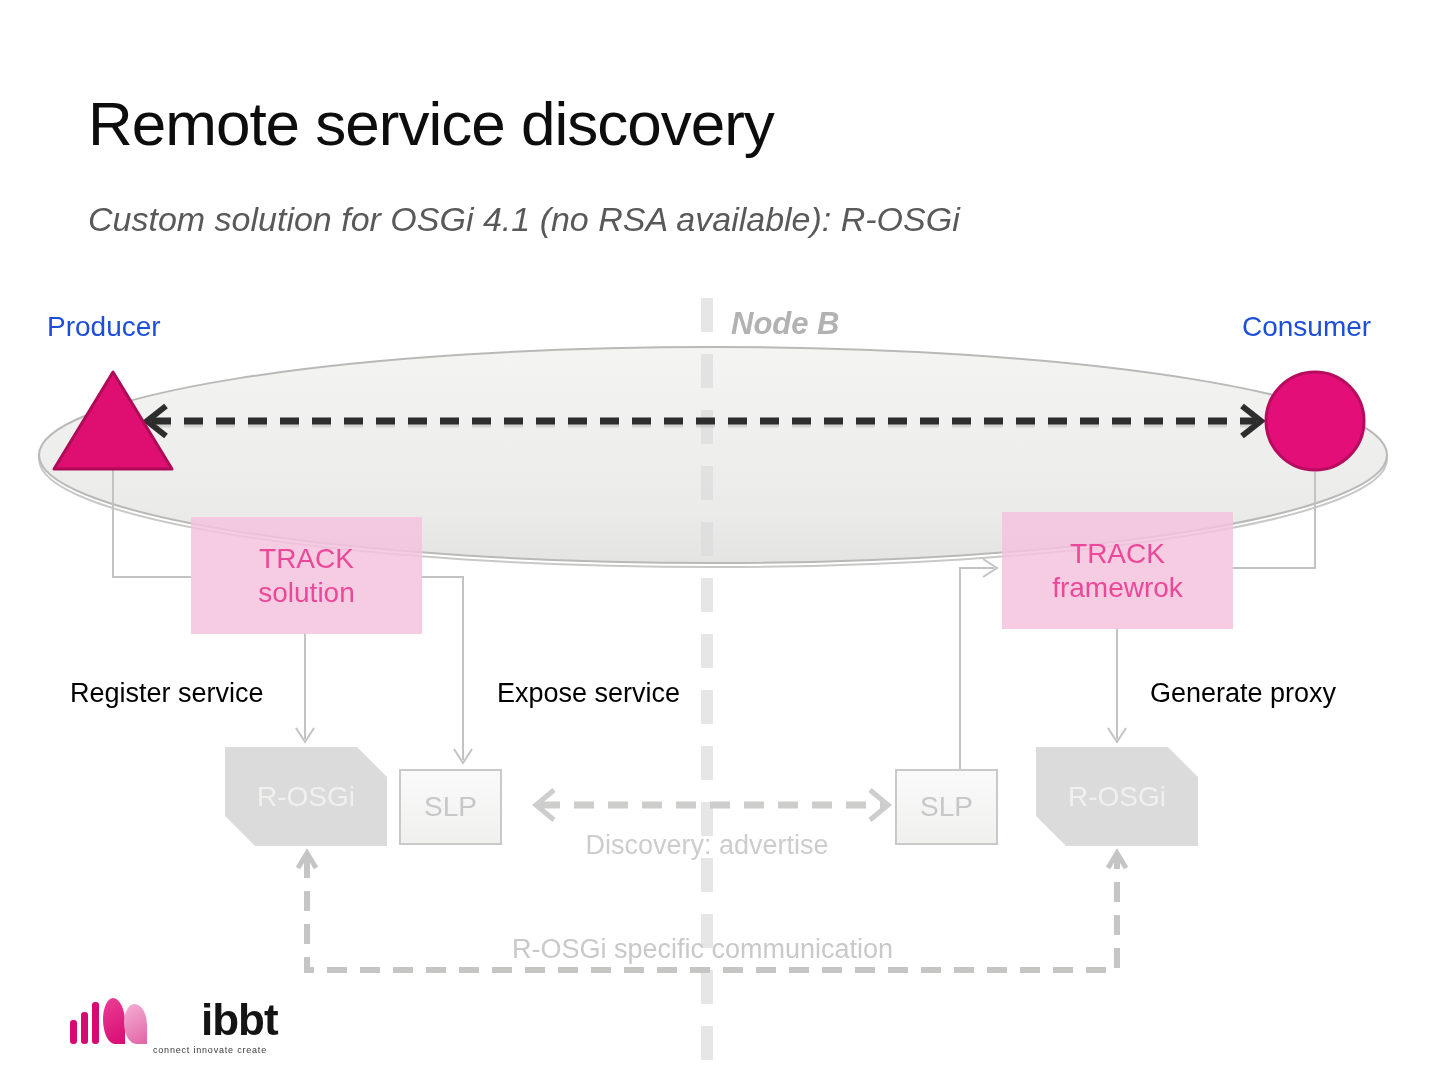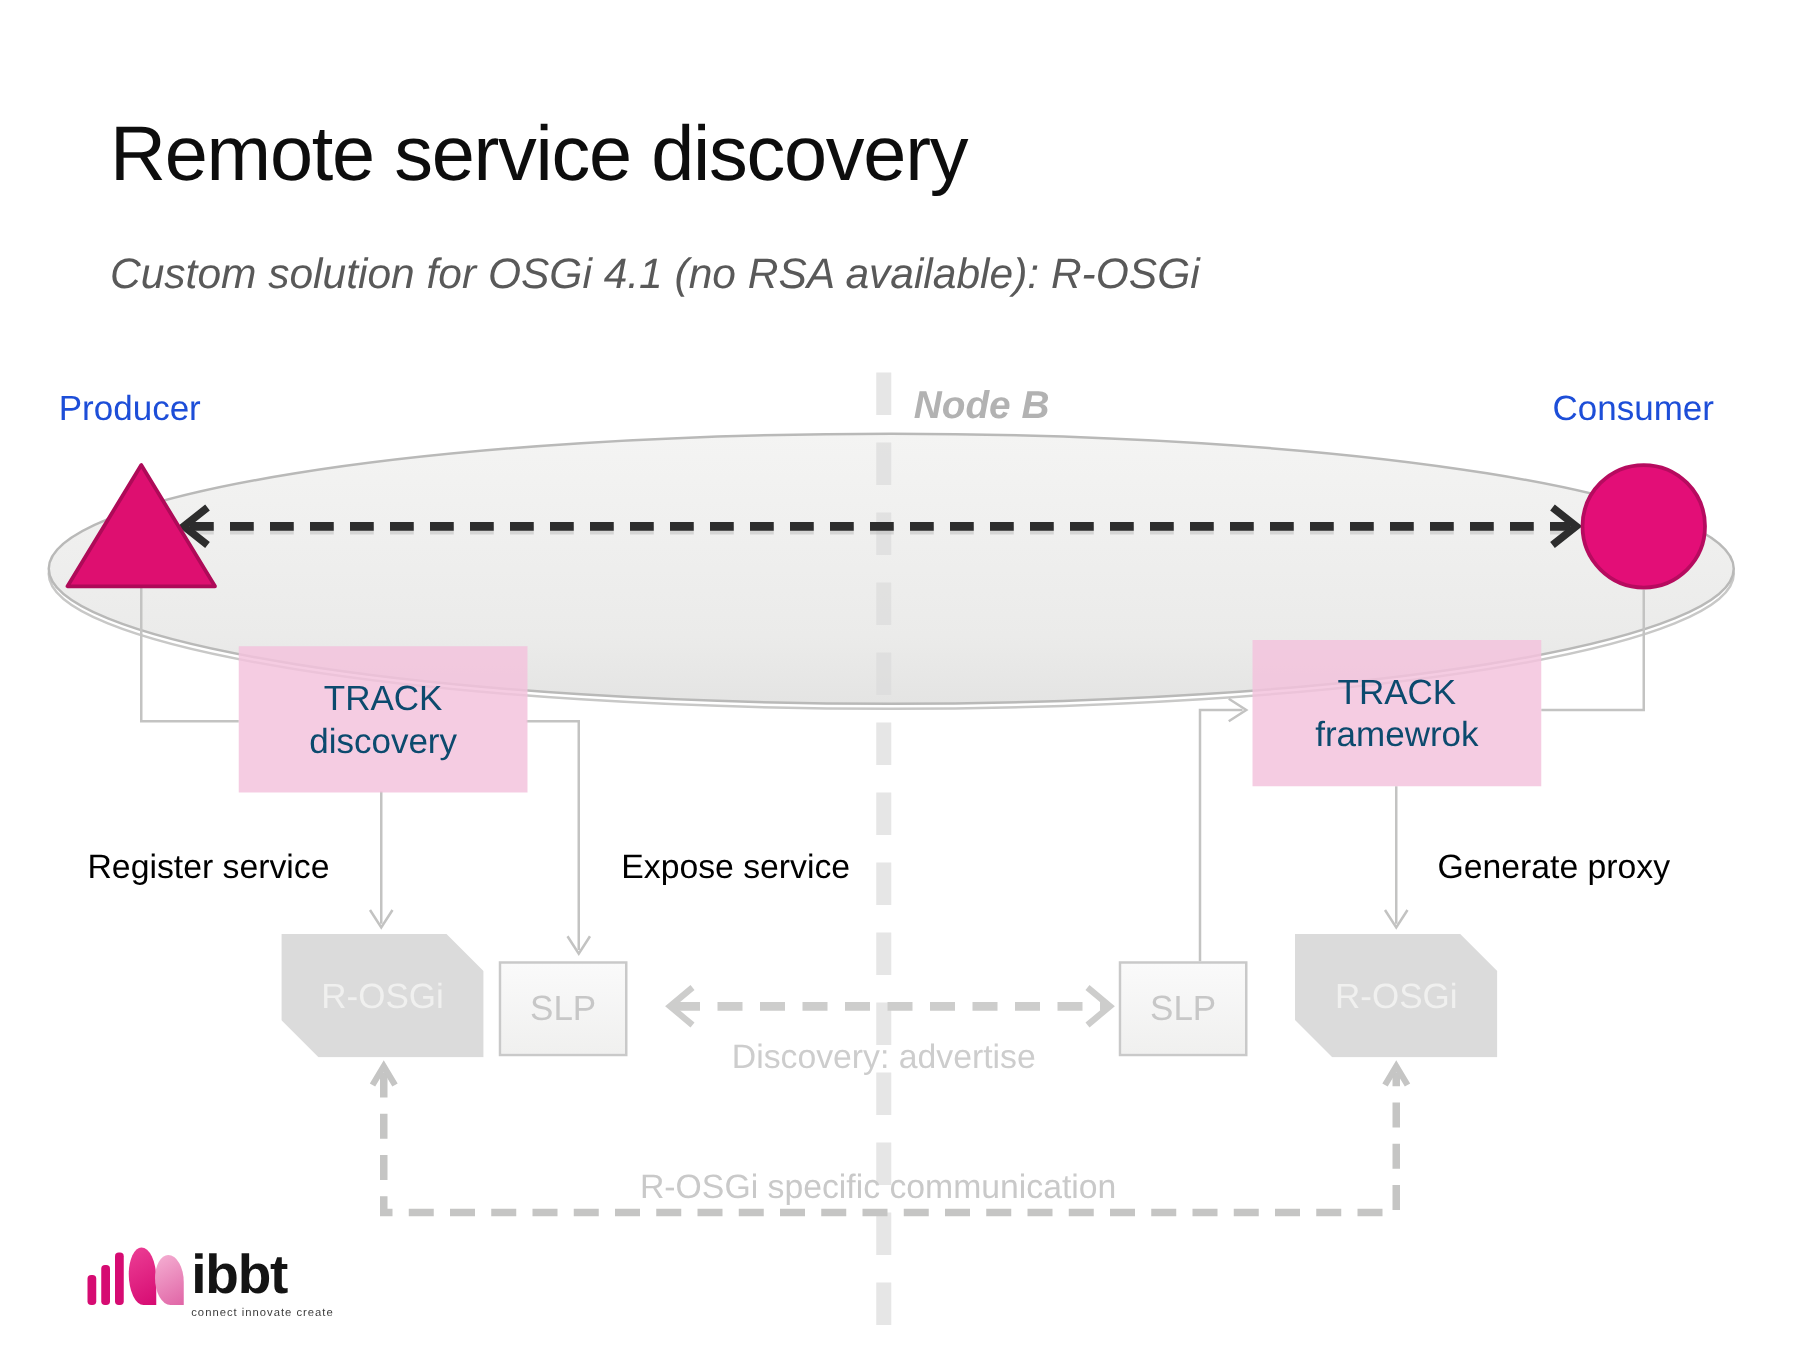--- a/index.html
+++ b/index.html
@@ -20,21 +20,21 @@
 
   .node-label{font-size:31px;font-weight:bold;font-style:italic;color:#b2b2b2;white-space:nowrap;}
   .node-a{left:485px;top:306px;width:200px;text-align:right;}
   .node-b{left:731px;top:306px;}
 
   .remoting{left:413px;top:461px;width:600px;text-align:center;
             font-size:31px;font-style:italic;color:#6b6b6b;}
 
   .track-box{width:231px;height:117px;background:rgba(243,194,221,0.84);
              display:flex;flex-direction:column;align-items:center;justify-content:center;
-             color:#0c4a6e;font-size:28px;line-height:34px;text-align:left;}
+             color:#ec4899;font-size:28px;line-height:34px;text-align:left;}
   .track-left{left:191px;top:517px;}
   .track-right{left:1002px;top:512px;}
 
   .gray-label{font-size:27px;color:#000000;white-space:nowrap;}
   .lbl-register{left:70px;top:678px;}
   .lbl-expose{left:497px;top:678px;}
   .lbl-generate{left:1150px;top:678px;}
   .lbl-discovery{left:507px;top:830px;width:400px;text-align:center;color:#cdcdcd;}
   .lbl-roscomm{left:512px;top:934px;width:400px;text-align:left;color:#c9c9c9;}
 
@@ -59,21 +59,21 @@
   .bar1{left:0;top:22px;height:24px;}
   .bar2{left:11px;top:14px;height:32px;}
   .bar3{left:22px;top:4px;height:42px;}
   .fan1{position:absolute;left:33px;top:0;width:22px;height:46px;
         background:linear-gradient(150deg,#ec3f95,#d60b72);
         border-radius:85% 100% 0 100%/85% 100% 0 100%;}
   .fan2{position:absolute;left:54px;top:6px;width:23px;height:40px;
         background:linear-gradient(150deg,#f5b0d3,#e065a6);
         border-radius:85% 100% 0 100%/85% 100% 0 100%;}
   .logo-textcol{display:flex;flex-direction:column;margin-left:7px;}
-  .logo-word{font-size:44px;font-weight:bold;color:#141414;line-height:44px;letter-spacing:-1px;}
+  .logo-word{font-size:44px;font-weight:bold;color:#141414;line-height:44px;letter-spacing:-1px;margin-left:48px;}
   .logo-tagline{font-size:9px;color:#3a3a3a;letter-spacing:0.8px;margin-top:3px;}
 </style>
 </head>
 <body>
 
 <div class="slide">
 
   <svg id="layerA" class="layer" viewBox="0 0 1440 1080">
     <defs>
       <linearGradient id="eg" x1="0" y1="0" x2="0" y2="1">
@@ -119,21 +119,21 @@
     <div class="abs subtitle">Custom solution for OSGi 4.1 (no RSA available): R-OSGi</div>
 
     <div class="abs side-label producer">Producer</div>
     <div class="abs side-label consumer">Consumer</div>
 
     <div class="abs node-label node-b">Node B</div>
 
 
     <div class="abs track-box track-left">
       <span>TRACK</span>
-      <span>discovery</span>
+      <span>solution</span>
     </div>
     <div class="abs track-box track-right">
       <span>TRACK</span>
       <span>framewrok</span>
     </div>
 
     <div class="abs gray-label lbl-register">Register service</div>
     <div class="abs gray-label lbl-expose">Expose service</div>
     <div class="abs gray-label lbl-generate">Generate proxy</div>
 

